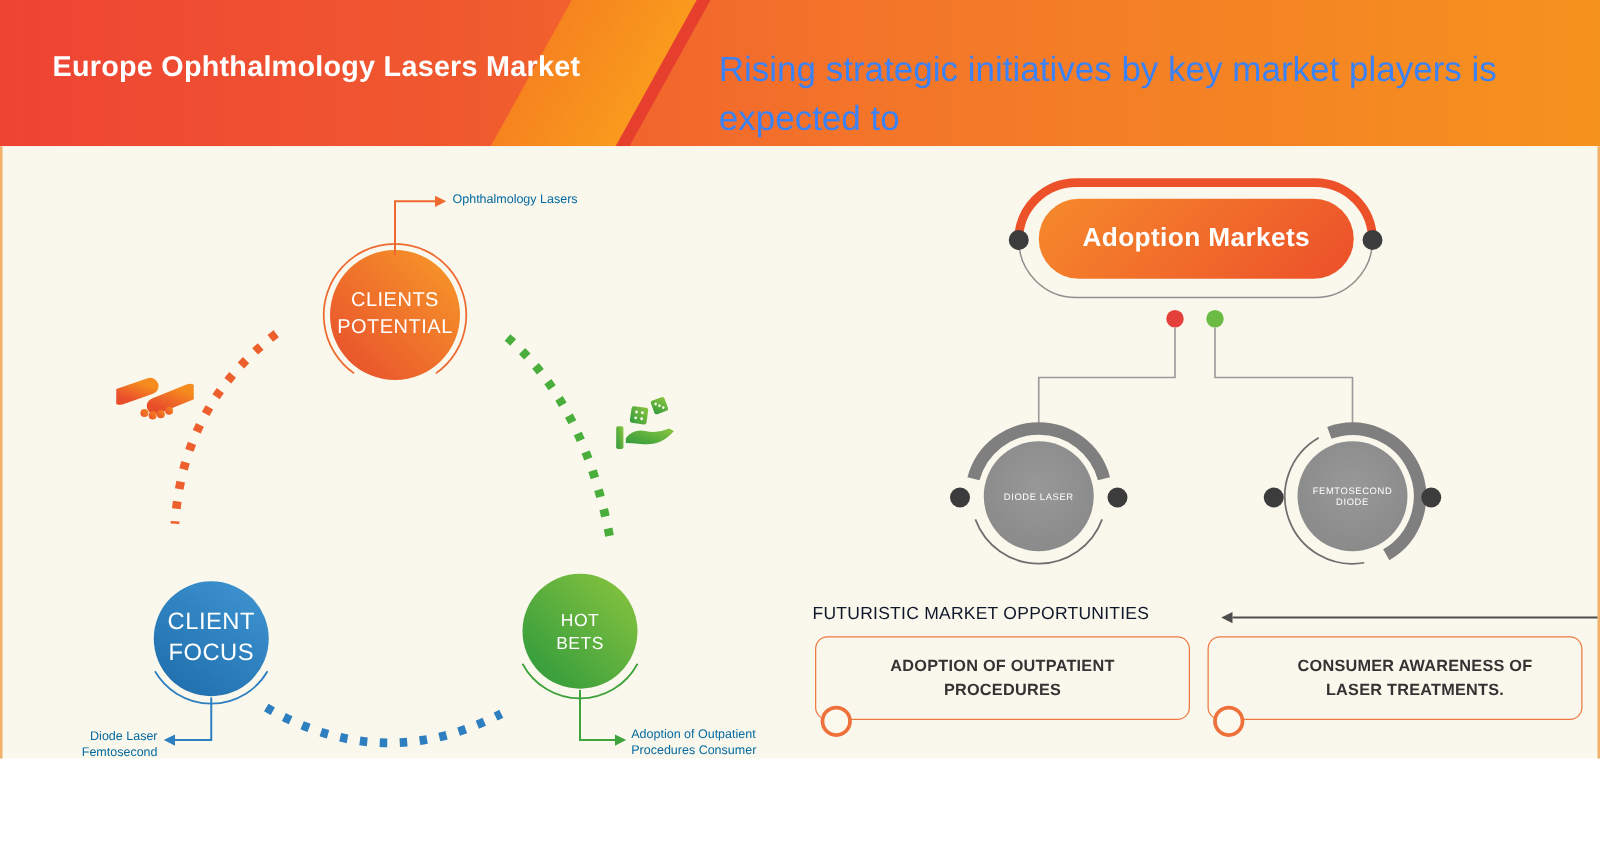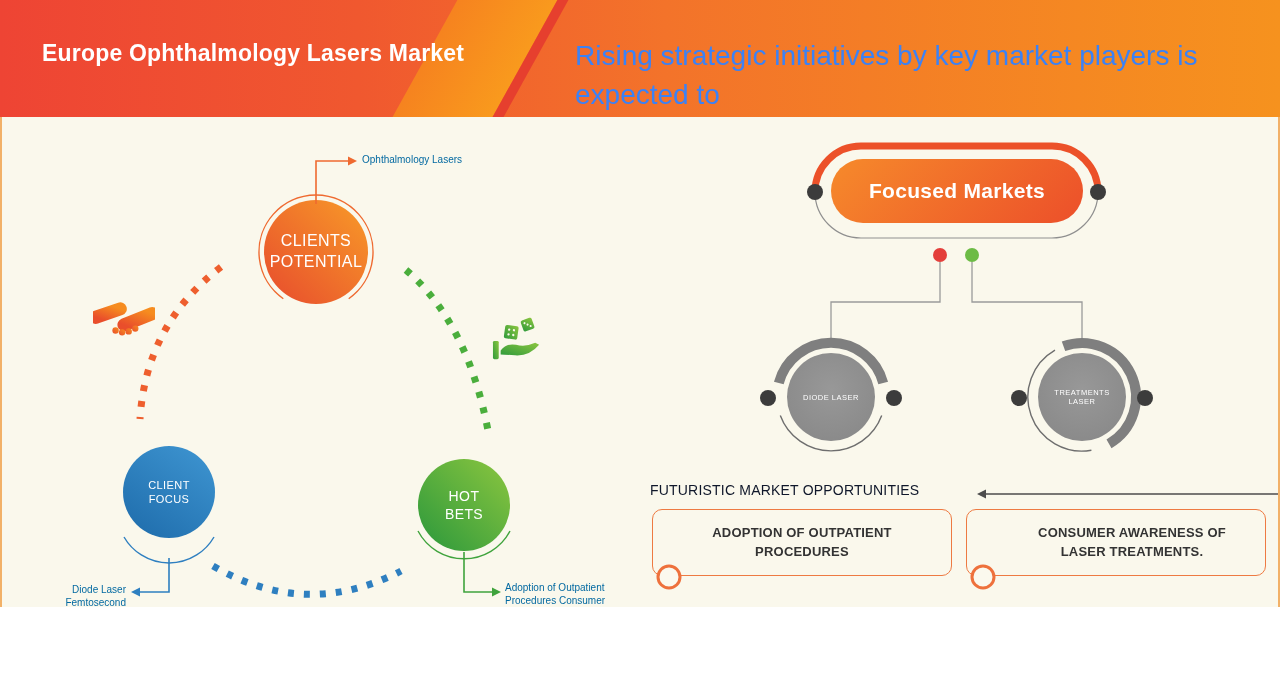--- a/index.html
+++ b/index.html
@@ -23,21 +23,21 @@
   
   .content-bg{position:absolute;left:0;top:117px;width:1280px;height:563px;
     background:#faf8ec;box-sizing:border-box;
     border-left:2px solid #f2b168;border-right:2px solid #f2b168;border-bottom:3px solid #ec7a57;}
   .pre{white-space:pre-line;}
   
   .bubble{position:absolute;border-radius:50%;display:flex;align-items:center;justify-content:center;
     color:#fff;text-align:center;font-weight:500;letter-spacing:.4px;line-height:1.3;}
   .bubble.clients{left:264px;top:200px;width:104px;height:104px;font-size:16px;
     background:linear-gradient(225deg,#f89b28 0%,#e84f2d 95%);}
-  .bubble.focus{left:123px;top:446px;width:92px;height:92px;font-size:11px;
+  .bubble.focus{left:123px;top:465px;width:92px;height:92px;font-size:19px;
     background:linear-gradient(215deg,#3f96d2 0%,#1f6dac 95%);}
   .bubble.hotbets{left:418px;top:459px;width:92px;height:92px;font-size:14px;
     background:linear-gradient(225deg,#8cc63f 0%,#2f9a3c 95%);}
   .annotation{position:absolute;color:#0369a1;font-size:10px;line-height:1.3;}
   .note-ophtha{left:362px;top:153px;}
   .note-diode{left:30px;top:583px;width:96px;text-align:right;}
   .note-adoption{left:505px;top:581px;width:170px;text-align:left;}
   
   .pill{position:absolute;left:831px;top:159px;width:252px;height:64px;border-radius:33px;
     background:linear-gradient(135deg,#f68a2b 0%,#ec4f2a 100%);
@@ -139,23 +139,23 @@
       <line x1="8" y1="40" x2="12" y2="36"></line>
       <line x1="36" y1="40" x2="32" y2="36"></line>
     </g>
     <circle cx="22" cy="26" r="13" fill="#2f7fc1"></circle>
     <path d="M16,21 Q13,26 16,31" stroke="#9cc6e6" stroke-width="1.6" fill="none" stroke-linecap="round"></path>
     <path d="M17,38 L27,38 L26,44 L18,44 Z" fill="#2f7fc1"></path>
     <rect x="17.5" y="44.5" width="9" height="3" fill="#fbf8ec"></rect>
     <path d="M18,47 L26,47 L25,52 Q22,54.5 19,52 Z" fill="#2f7fc1"></path>
   </svg>
 
-  <div class="pill">Focused Markets</div>
+  <div class="pill">Adoption Markets</div>
   <div class="gray-node diode">DIODE LASER</div>
-  <div class="gray-node femto">TREATMENTS LASER</div>
+  <div class="gray-node femto">FEMTOSECOND DIODE</div>
 
   <div class="fut-heading">FUTURISTIC MARKET OPPORTUNITIES</div>
   <div class="opp-box b1 pre">ADOPTION OF OUTPATIENT
 PROCEDURES</div>
   <div class="opp-box b2 pre">CONSUMER AWARENESS OF
 LASER TREATMENTS.</div>
 
   <svg class="overlay" width="1280" height="680" viewBox="0 0 1280 680">
 
     <path d="M283.3,298.7 A57,57 0 1 1 348.7,298.7" fill="none" stroke="#ef6a30" stroke-width="1.4"></path>

